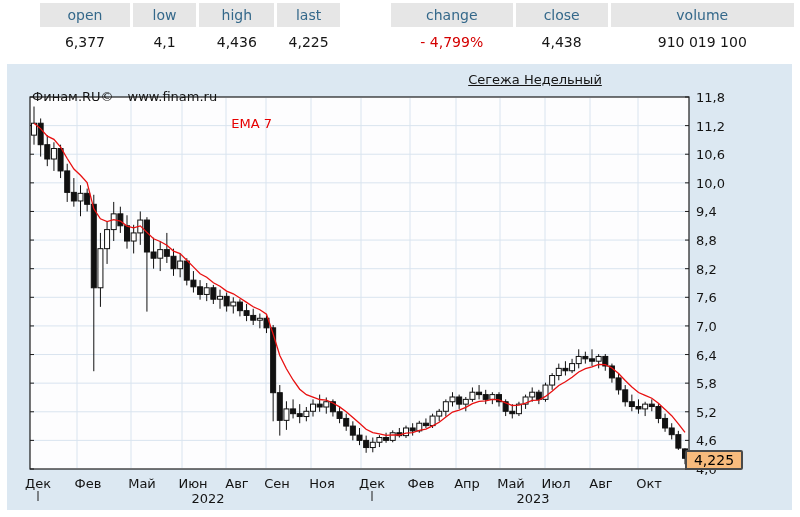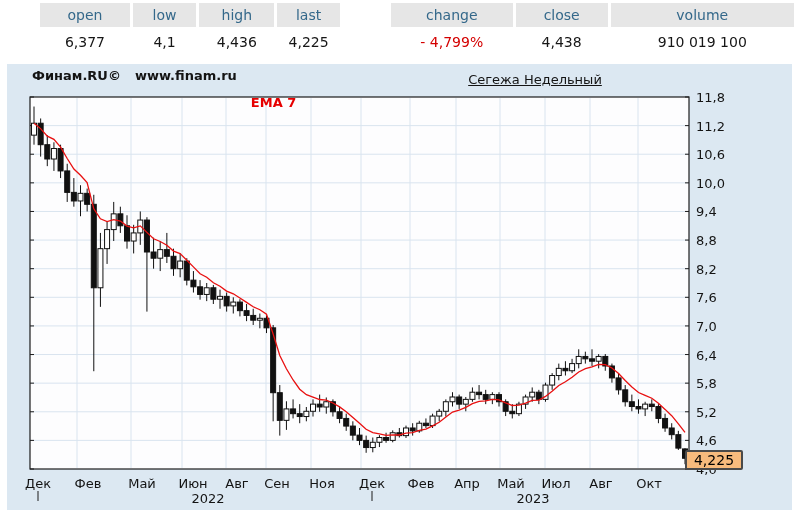--- a/index.html
+++ b/index.html
@@ -29,23 +29,23 @@
   .w0{width:98px;margin-left:32px;} .w1{width:69px;} .w2{width:82px;} .w3{width:68px;}
   .w4{width:133px;margin-left:48px;} .w5{width:100px;} .w6{width:200px;}
 
   
   .panel {
     position:absolute; left:7px; top:64px;
     width:785px; height:446px;
     background:#dce8f2;
   }
   .chart-title {
-    position:absolute; left:32px; top:68px;
+    position:absolute; left:32px; top:89px;
     font-size:13px; color:#141414;
-    display:flex; gap:14px; z-index:3;font-weight:bold;
+    display:flex; gap:14px; z-index:3;
   }
   .ema-label { color:#e60000;margin-top:27px; }
   .instrument {
     position:absolute; left:455px; top:72px; width:160px;
     font-size:13px; color:#141414; text-align:center; z-index:3;text-decoration:underline;
   }
 
   svg.chart { position:absolute; left:0; top:0; z-index:2; }
 
   .price-tag {

